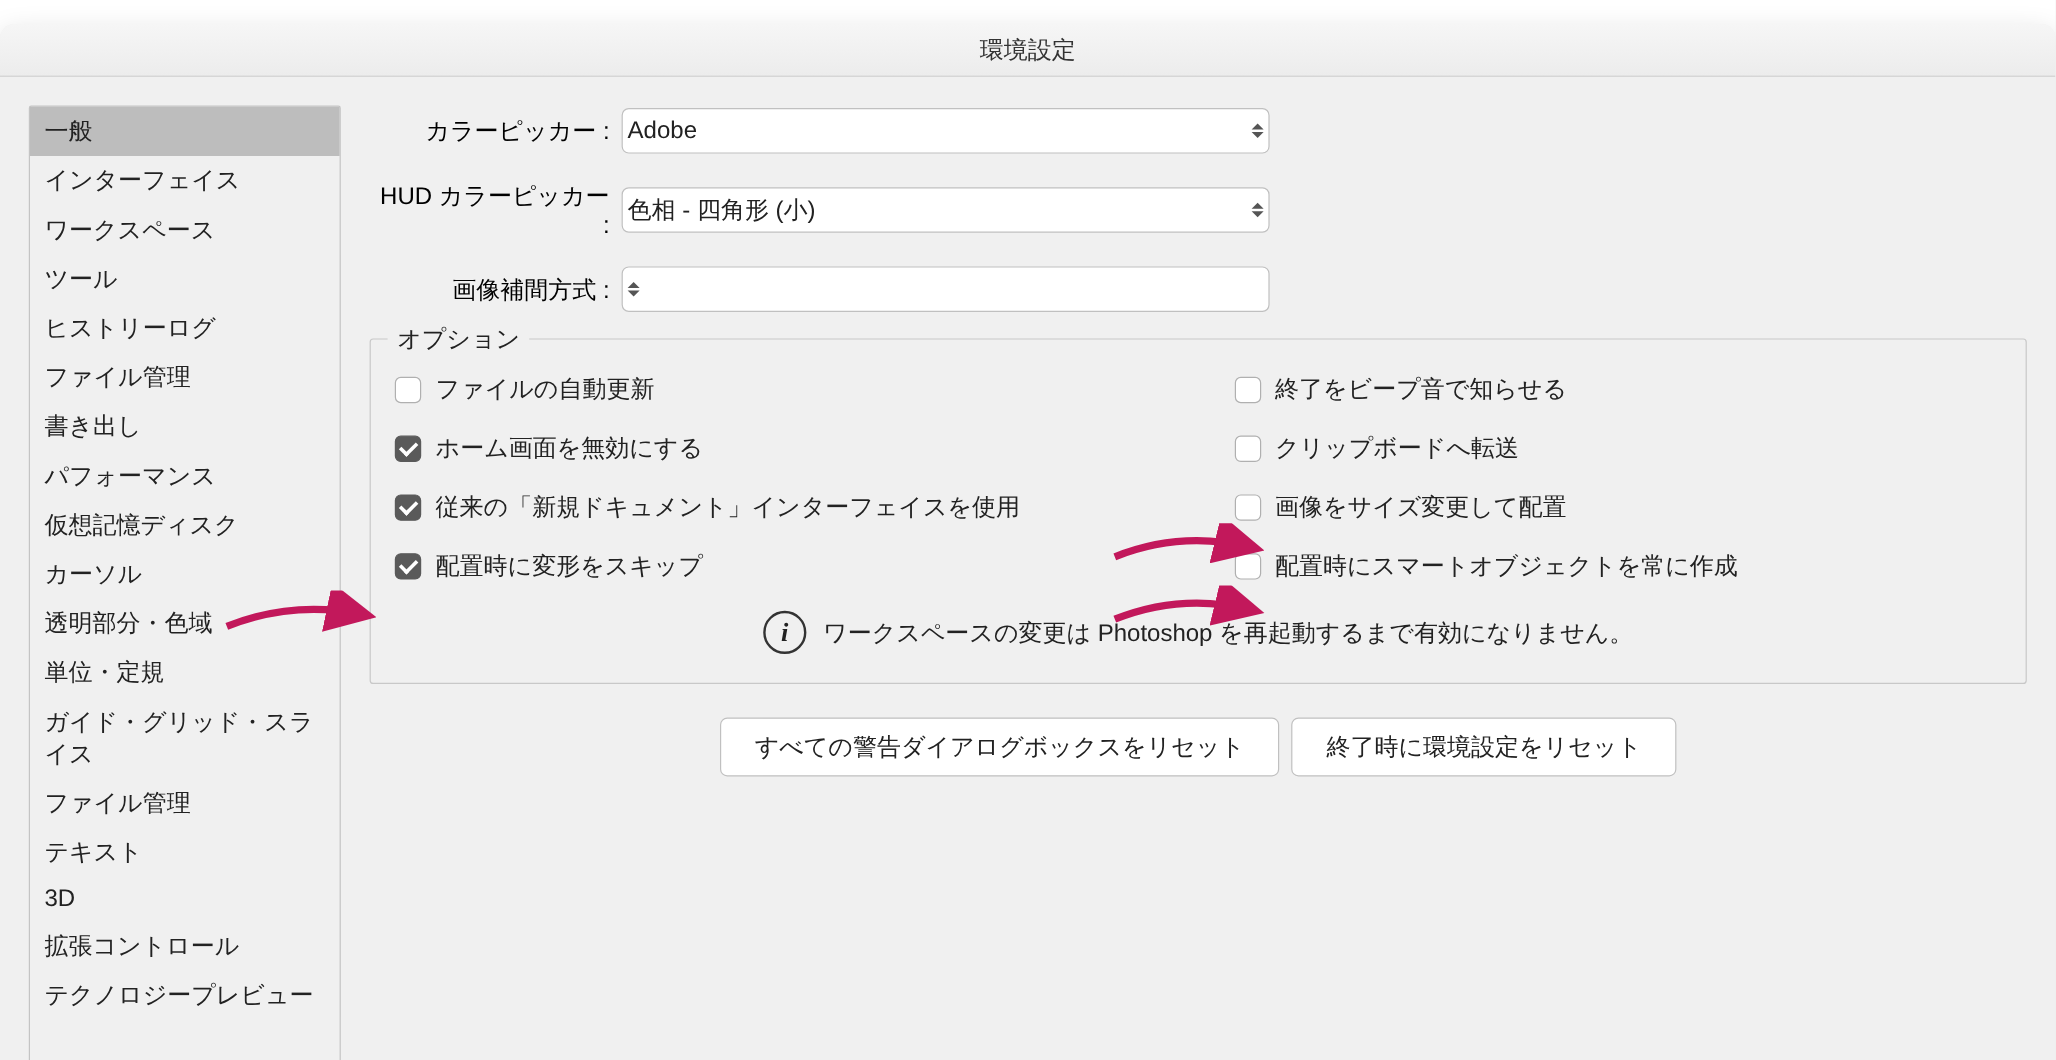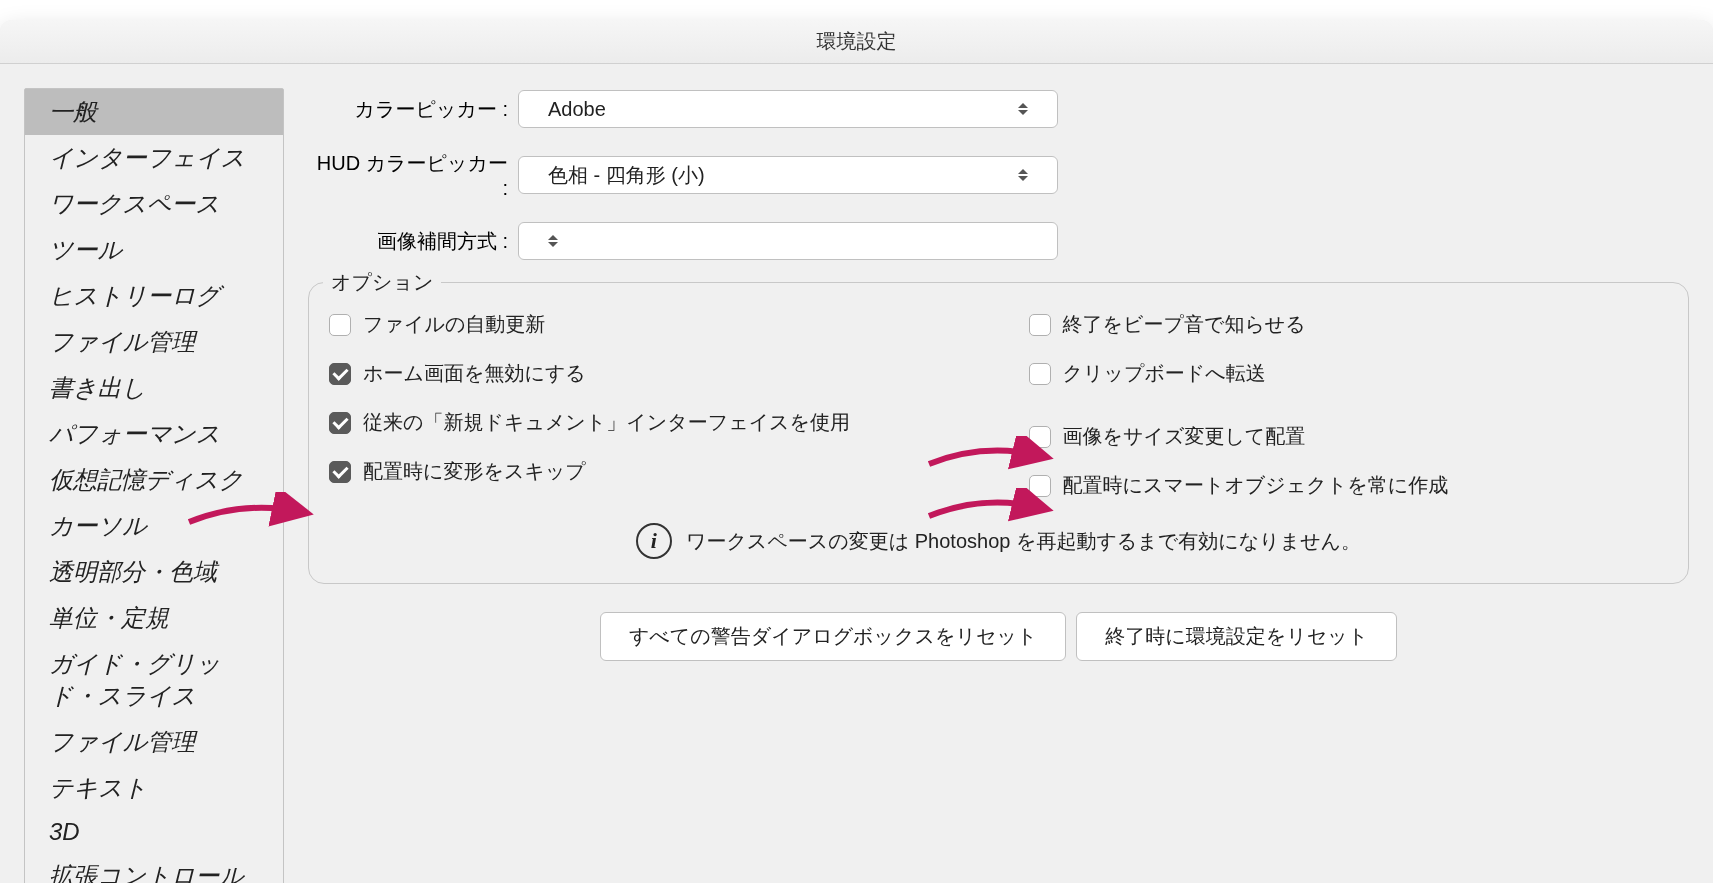--- a/index.html
+++ b/index.html
@@ -35,25 +35,24 @@
       padding: 24px 24px 0 24px;
     }
     .sidebar {
       width: 260px;
       background: #f0f0f0;
       border: 1px solid #c4c4c4;
       border-radius: 2px;
       flex-shrink: 0;
     }
     .sidebar-item {
-      padding: 7px 24px;
-      font-size: 24px;
+      padding: 7px 12px;
+      font-size: 20px;
       cursor: default;
       user-select: none;
-      font-style: italic;
     }
     .sidebar-item.selected {
       background: #bdbdbd;
     }
     .main {
       flex: 1;
       padding: 2px 0 0 24px;
       position: relative;
     }
     .form-row {
@@ -70,38 +69,38 @@
     }
     .select {
       width: 540px;
       height: 38px;
       background: #fff;
       border: 1px solid #c0c0c0;
       border-radius: 6px;
       display: flex;
       align-items: center;
       justify-content: space-between;
-      padding: 0 29px;
+      padding: 0 4px;
       font-size: 20px;
     }
     .select-caret {
       display: flex;
       flex-direction: column;
       gap: 2px;
     }
     .caret-up, .caret-down {
       width: 0; height: 0;
       border-left: 5px solid transparent;
       border-right: 5px solid transparent;
     }
     .caret-up { border-bottom: 5px solid #555; }
     .caret-down { border-top: 5px solid #555; }
     .fieldset {
       border: 1px solid #c8c8c8;
-      border-radius: 16px;
+      border-radius: 3px;
       margin-top: 10px;
       padding: 28px 20px 24px 20px;
       position: relative;
     }
     .fieldset-legend {
       position: absolute;
       top: -14px;
       left: 14px;
       background: #f0f0f0;
       padding: 0 8px;
@@ -268,21 +267,21 @@
               <span class="checkbox checked"></span>
               <span>配置時に変形をスキップ</span>
             </div>
           </div>
 
           <div>
             <div class="check-row" style="margin-bottom:22px">
               <span class="checkbox"></span>
               <span>終了をビープ音で知らせる</span>
             </div>
-            <div class="check-row" style="margin-bottom:36px">
+            <div class="check-row" style="margin-bottom:22px">
               <span class="checkbox"></span>
               <span>クリップボードへ転送</span>
             </div>
             <div class="check-row" style="margin-bottom:22px">
               <span class="checkbox"></span>
               <span>画像をサイズ変更して配置</span>
             </div>
             <div class="check-row">
               <span class="checkbox"></span>
               <span>配置時にスマートオブジェクトを常に作成</span>

